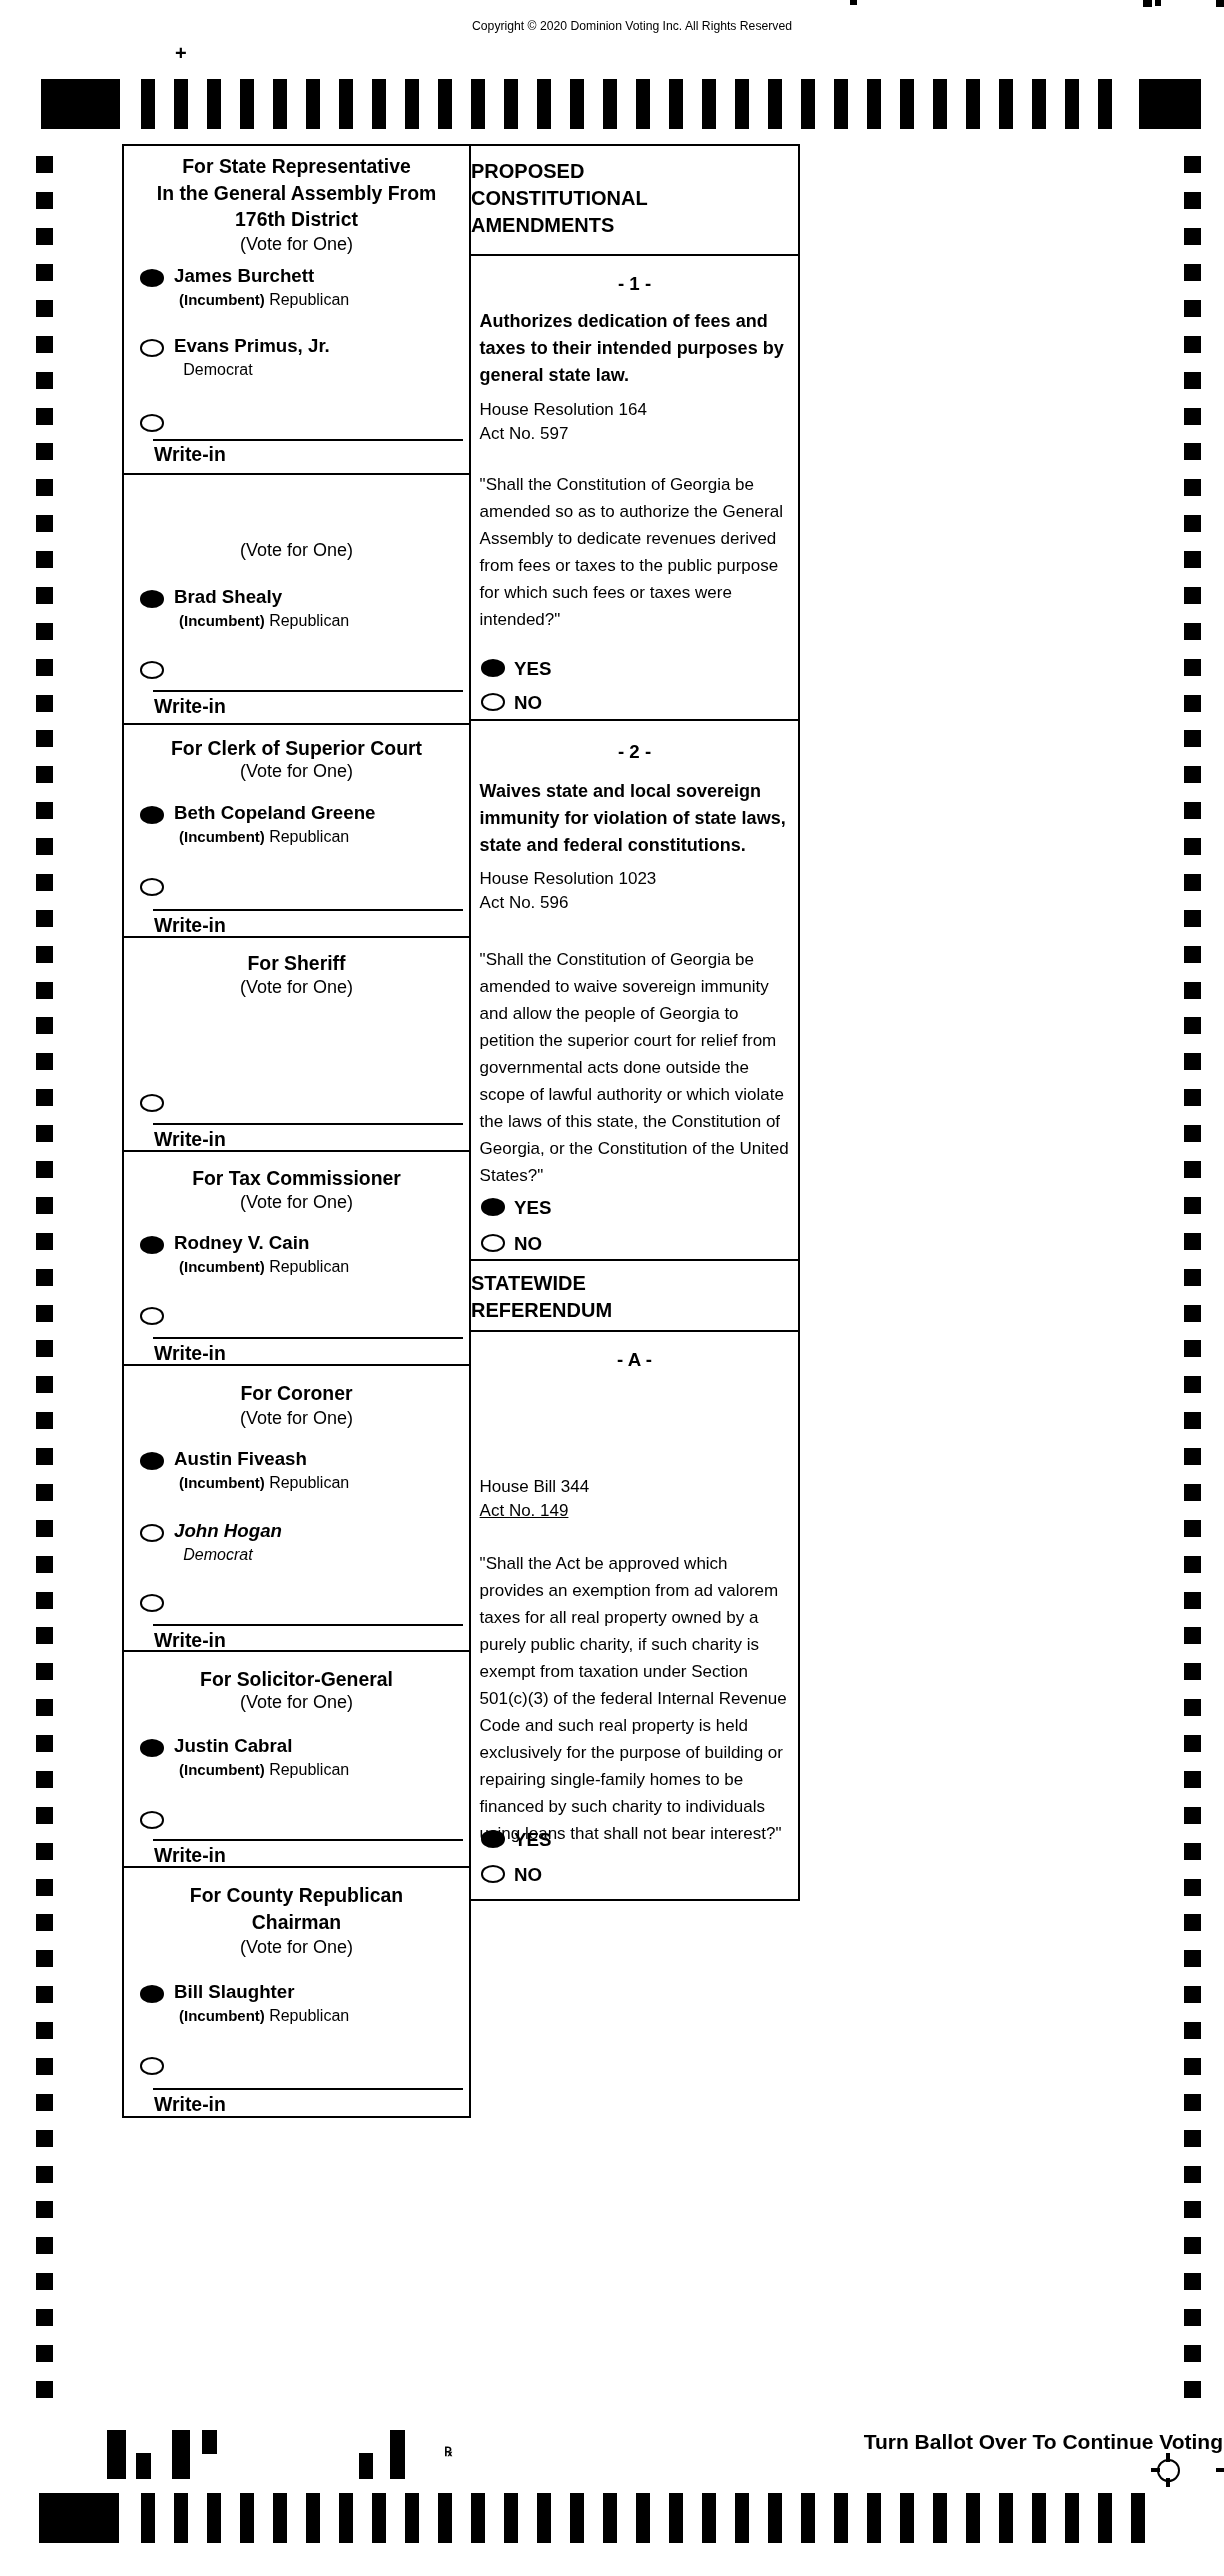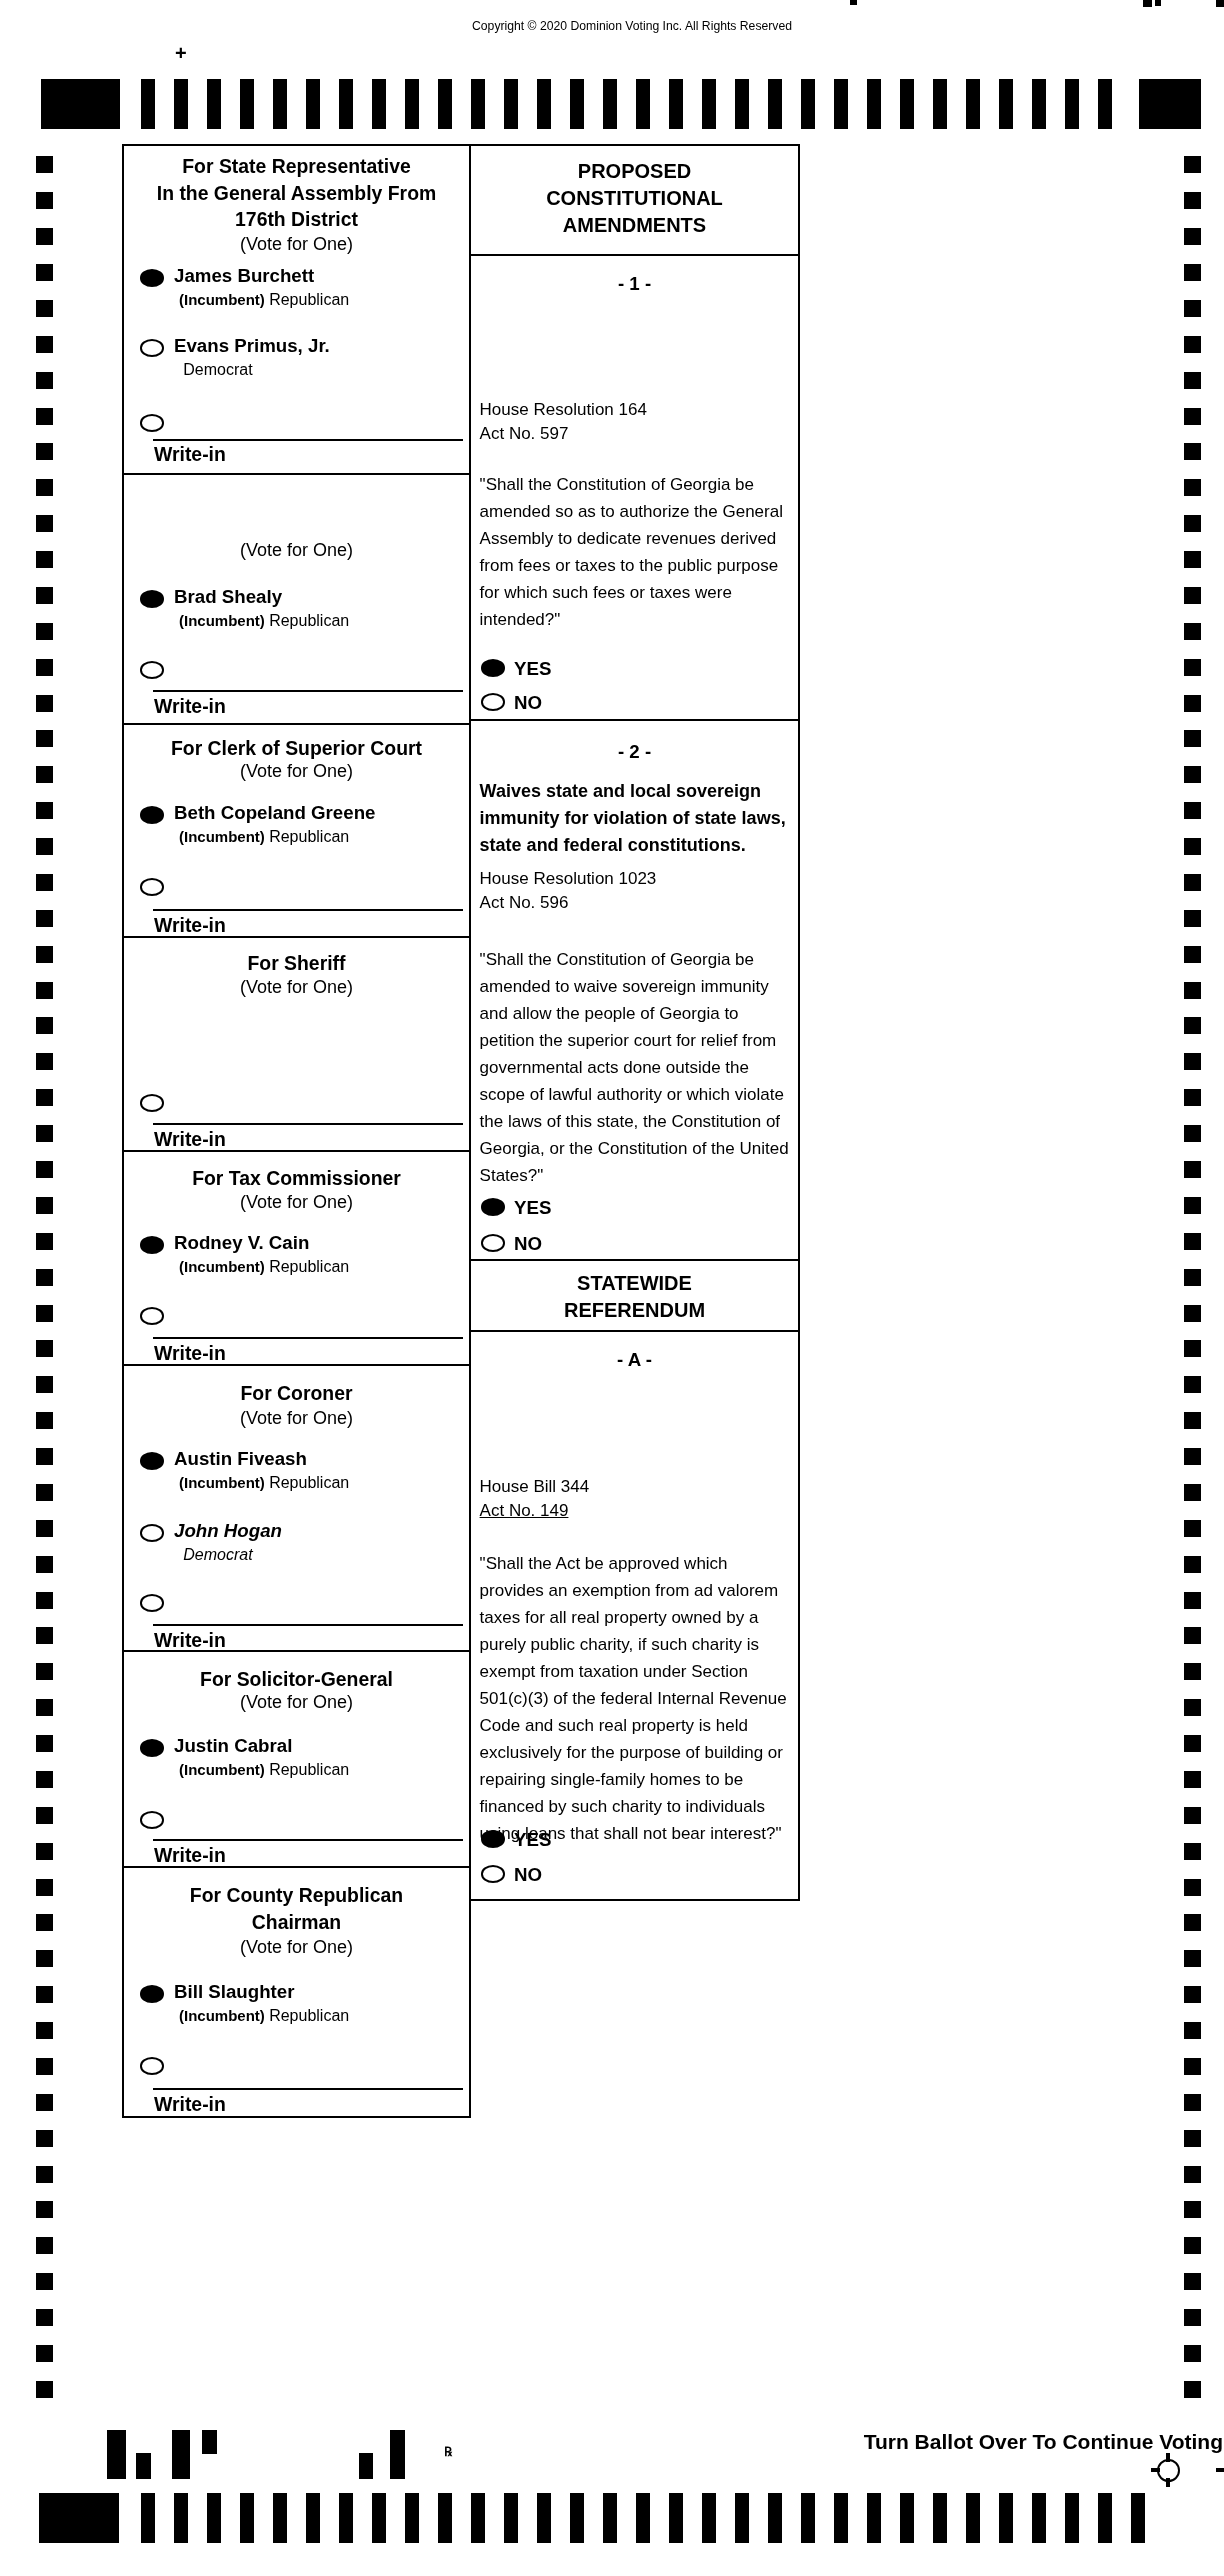--- a/index.html
+++ b/index.html
@@ -20,21 +20,21 @@
   .oval{position:absolute;width:24.4px;height:18px;border:2.2px solid #000;border-radius:50%;background:#fff;box-sizing:border-box;}
   .oval.filled{background:#000;}
   .cand .oval{left:16px;top:4.3px;}
   .cname{position:absolute;left:50px;top:0;font-weight:bold;font-size:18.7px;white-space:nowrap;}
   .party{position:absolute;left:55px;top:26px;font-size:16px;white-space:nowrap;}
   .party b{font-size:15px;}
   .party .pty{margin-left:4.3px;}
   .wline{position:absolute;left:29px;right:5.7px;border-top:2.2px solid #000;}
   .wlabel{position:absolute;left:30px;font-weight:bold;font-size:19.4px;}
   
-  .mhead{position:absolute;left:0;right:0;text-align:center;font-weight:bold;font-size:20px;line-height:27px;}
+  .mhead{position:absolute;left:0;right:0;font-weight:bold;font-size:20px;line-height:27px;}
   .mnum{position:absolute;left:0;right:0;text-align:center;font-weight:bold;font-size:18.7px;}
   .msum{position:absolute;left:8.6px;width:313px;font-weight:bold;font-size:18px;line-height:27px;}
   .mres{position:absolute;left:8.6px;font-size:17px;}
   .mq{position:absolute;left:8.6px;width:316px;font-size:17px;line-height:27px;}
   .choice{position:absolute;left:0;width:100%;height:32px;}
   .choice .oval{left:10px;top:1.4px;}
   .clabel{position:absolute;left:43px;top:0;font-weight:bold;font-size:18.7px;}
   
   .turnover{top:2430px;left:646px;width:537px;text-align:right;font-weight:bold;font-size:21px;}
   .rxmark{left:404px;top:2442px;font-size:13px;font-weight:bold;}
@@ -396,20 +396,21 @@
 <div class="abs measure" style="top:144px;height:113px;">
   <div class="mhead" style="top:11.5px;">
     <div>PROPOSED</div>
     <div>CONSTITUTIONAL</div>
     <div>AMENDMENTS</div>
   </div>
 </div>
 
 <div class="abs measure" style="top:254px;height:467px;">
   <div class="mnum" style="top:17px;">- 1 -</div>
+  <div class="msum" style="top:52px;">Authorizes dedication of fees and taxes to their intended purposes by general state law.</div>
   <div class="mres" style="top:144px;">House Resolution 164</div>
   <div class="mres" style="top:168px;">Act No. 597</div>
   <div class="mq" style="top:215px;">"Shall the Constitution of Georgia be amended so as to authorize the General Assembly to dedicate revenues derived from fees or taxes to the public purpose for which such fees or taxes were intended?"</div>
   <div class="choice" style="top:402px;">
     <span class="oval filled"></span>
     <span class="clabel">YES</span>
   </div>
   <div class="choice" style="top:436px;">
     <span class="oval"></span>
     <span class="clabel">NO</span>

